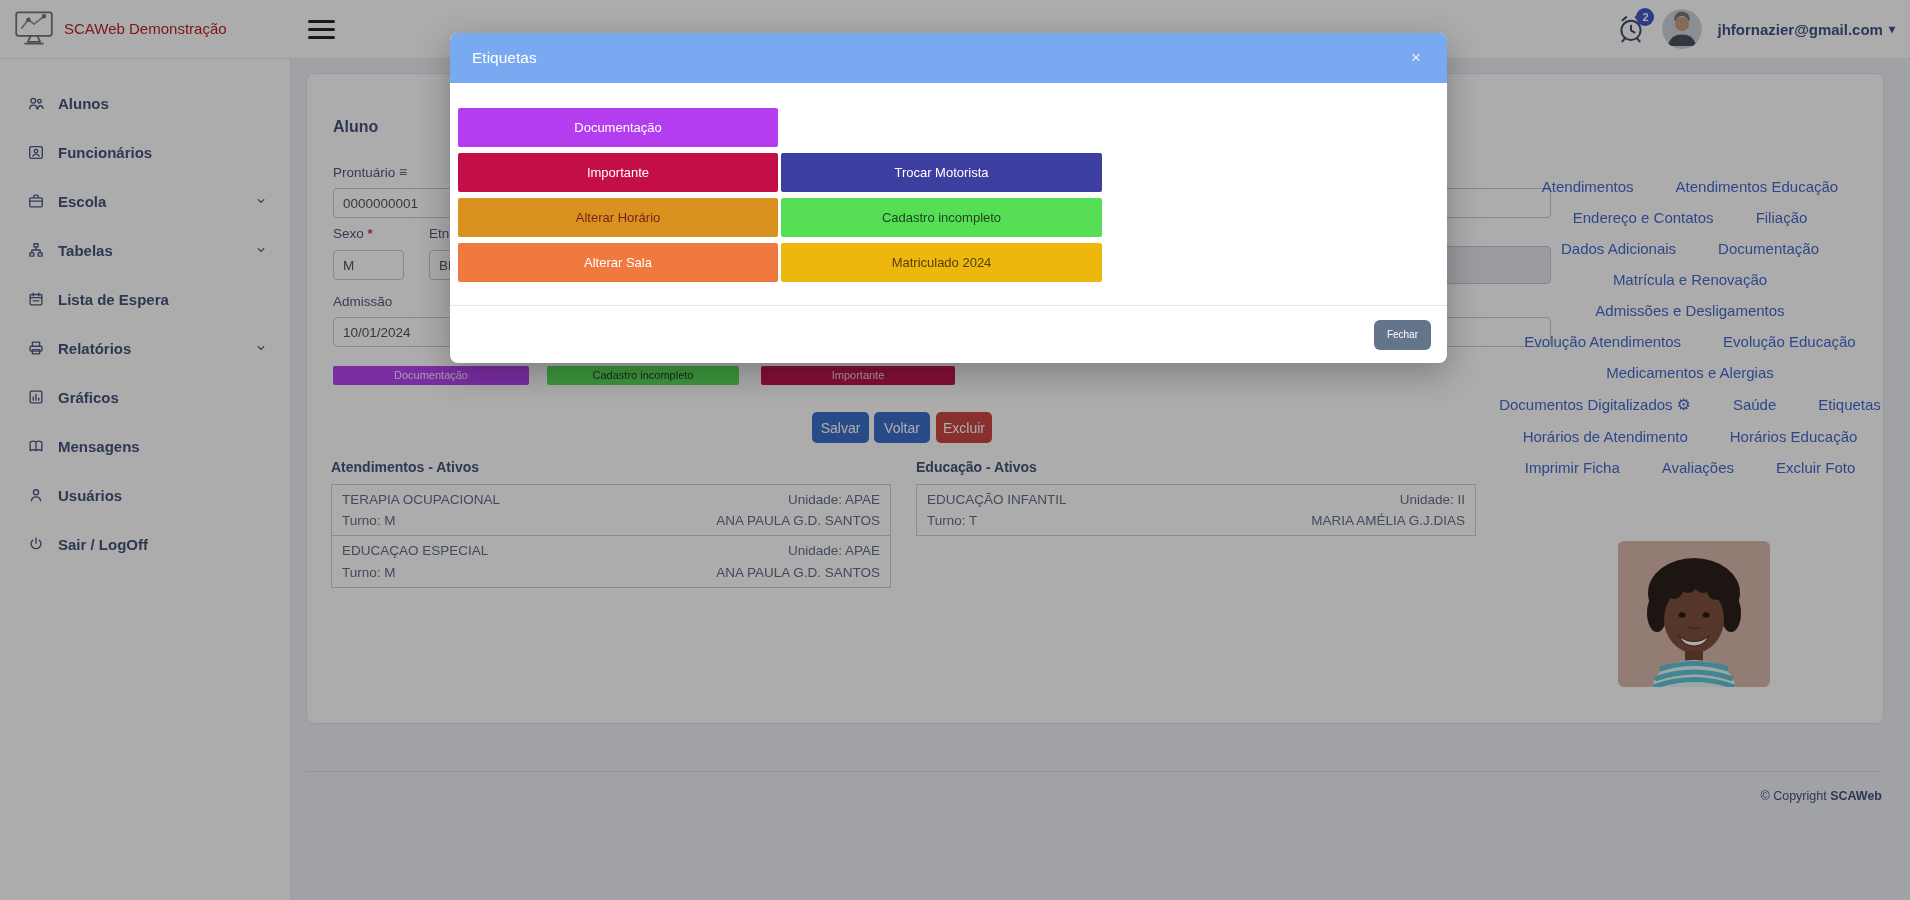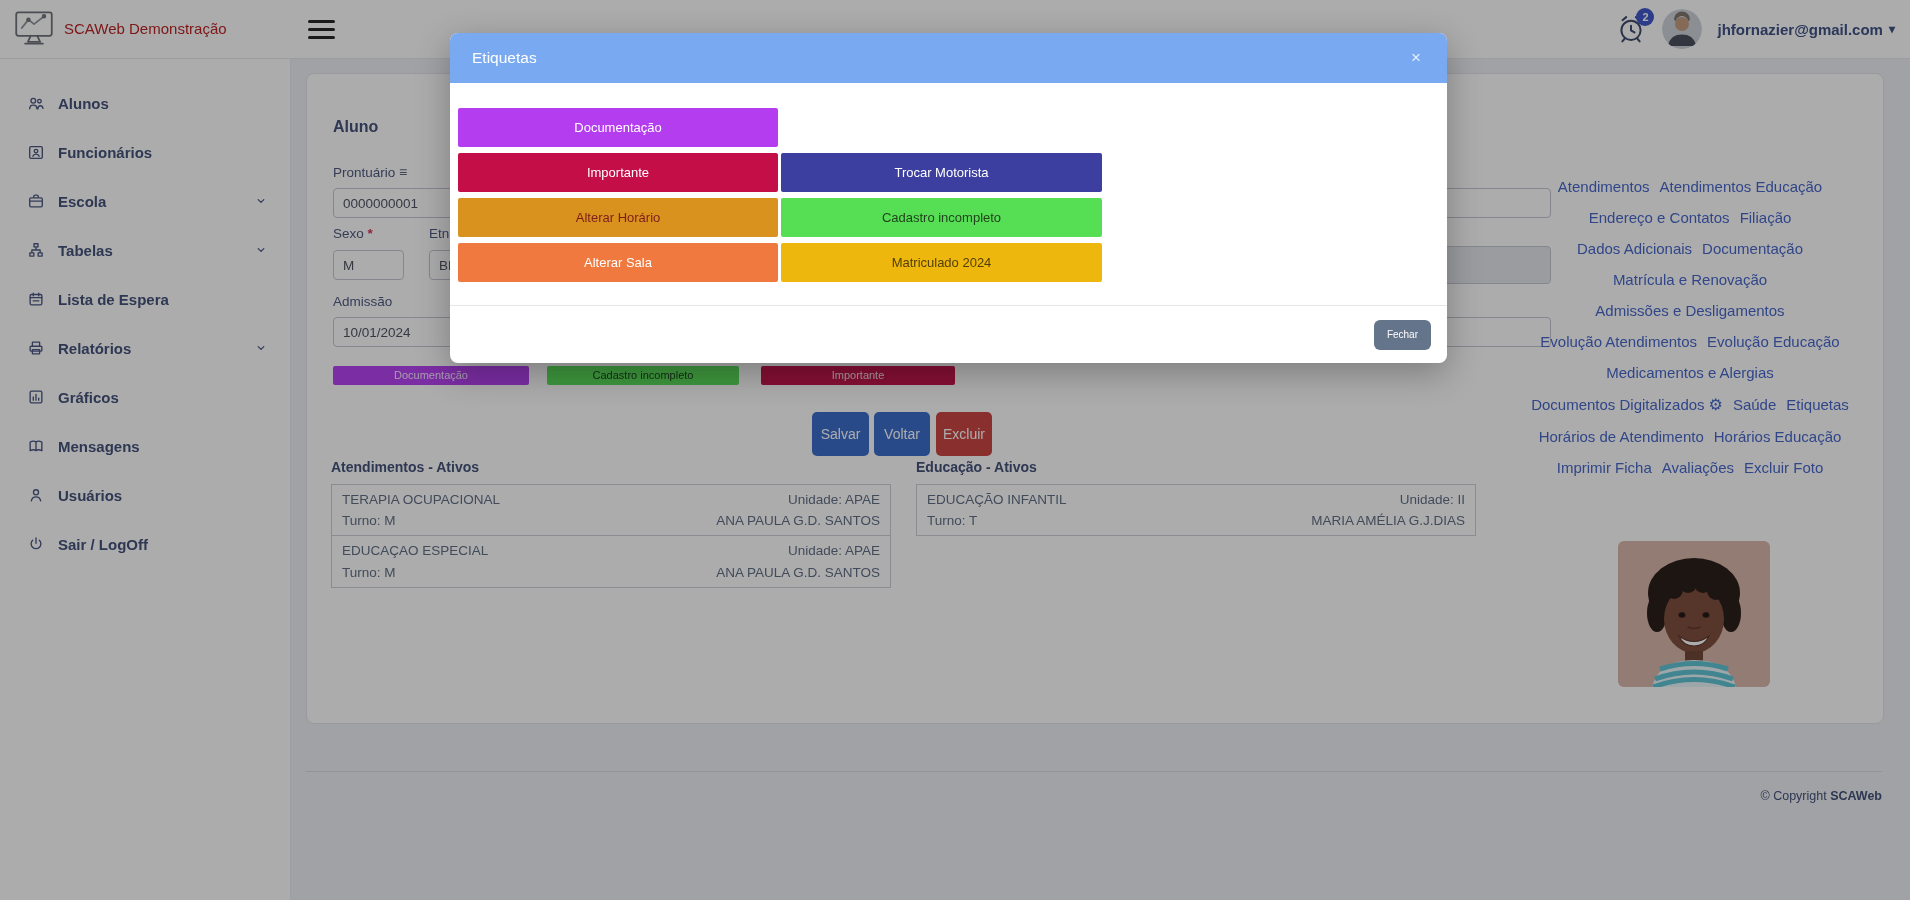--- a/index.html
+++ b/index.html
@@ -31,29 +31,29 @@
   .main{position:absolute;left:290px;top:58px;right:0;bottom:0;}
   .card{position:absolute;left:16px;top:15px;width:1576px;height:649px;background:#fff;border:1px solid #e2e4e9;border-radius:8px;}
   .abs{position:absolute;}
   .sec-heading{font-size:16px;font-weight:700;color:#3f4d75;}
   .flabel{font-size:13.5px;color:#49557a;}
   .req{color:#cf3349;font-weight:700;}
   .menu-glyph{color:#5a6377;font-size:14px;}
   .finput{position:absolute;border:1px solid #c3c7cf;border-radius:4px;background:#fff;font-size:13.5px;color:#4a4f5a;padding:0 9px;height:30px;box-sizing:border-box;font-family:inherit;}
   .finput.gray{background:#e4e7eb;}
   .badge{position:absolute;height:19px;line-height:19px;text-align:center;font-size:11px;border-radius:2px;cursor:default;}
-  .abtn{position:absolute;height:44px;border:none;border-radius:5px;color:#fff;font-size:14px;font-family:inherit;cursor:pointer;}
+  .abtn{position:absolute;height:31px;border:none;border-radius:5px;color:#fff;font-size:14px;font-family:inherit;cursor:pointer;}
   .sec-title{position:absolute;font-size:14px;font-weight:700;color:#3f4d75;}
   .svc-list{position:absolute;width:560px;}
   .svc-row{border:1px solid #cbced4;padding:7px 10px;display:flex;justify-content:space-between;font-size:13.5px;color:#5d6b80;background:#fff;box-sizing:border-box;height:52px;}
   .svc-row + .svc-row{border-top:none;}
   .svc-col{display:flex;flex-direction:column;justify-content:space-between;}
   .svc-col.right{text-align:right;}
   .links{position:absolute;left:1180px;top:104px;width:406px;display:flex;flex-direction:column;gap:14px;}
-  .link-row{display:flex;justify-content:center;gap:10px;align-items:center;}
+  .link-row{display:flex;justify-content:center;gap:42px;align-items:center;}
   .link{color:#4263c8;font-size:15px;cursor:pointer;white-space:nowrap;}
   .link-with-icon{display:flex;align-items:center;gap:4px;}
   .gear{color:#4263c8;font-size:16px;cursor:pointer;}
   .photo{position:absolute;left:1311px;top:467px;width:152px;height:146px;border-radius:6px;overflow:hidden;}
   .mainfooter{position:absolute;left:16px;right:28px;top:713px;border-top:1px solid #d7dade;padding-top:17px;text-align:right;font-size:12.5px;color:#3f4d75;}
   .mainfooter b{font-weight:700;}
 
   
   .backdrop{position:absolute;inset:0;background:rgba(18,18,20,0.35);z-index:40;}
   .modal{position:absolute;left:450px;top:33px;width:997px;height:330px;background:#fff;border-radius:8px;z-index:50;box-shadow:0 10px 34px rgba(0,0,0,.28);display:flex;flex-direction:column;}

